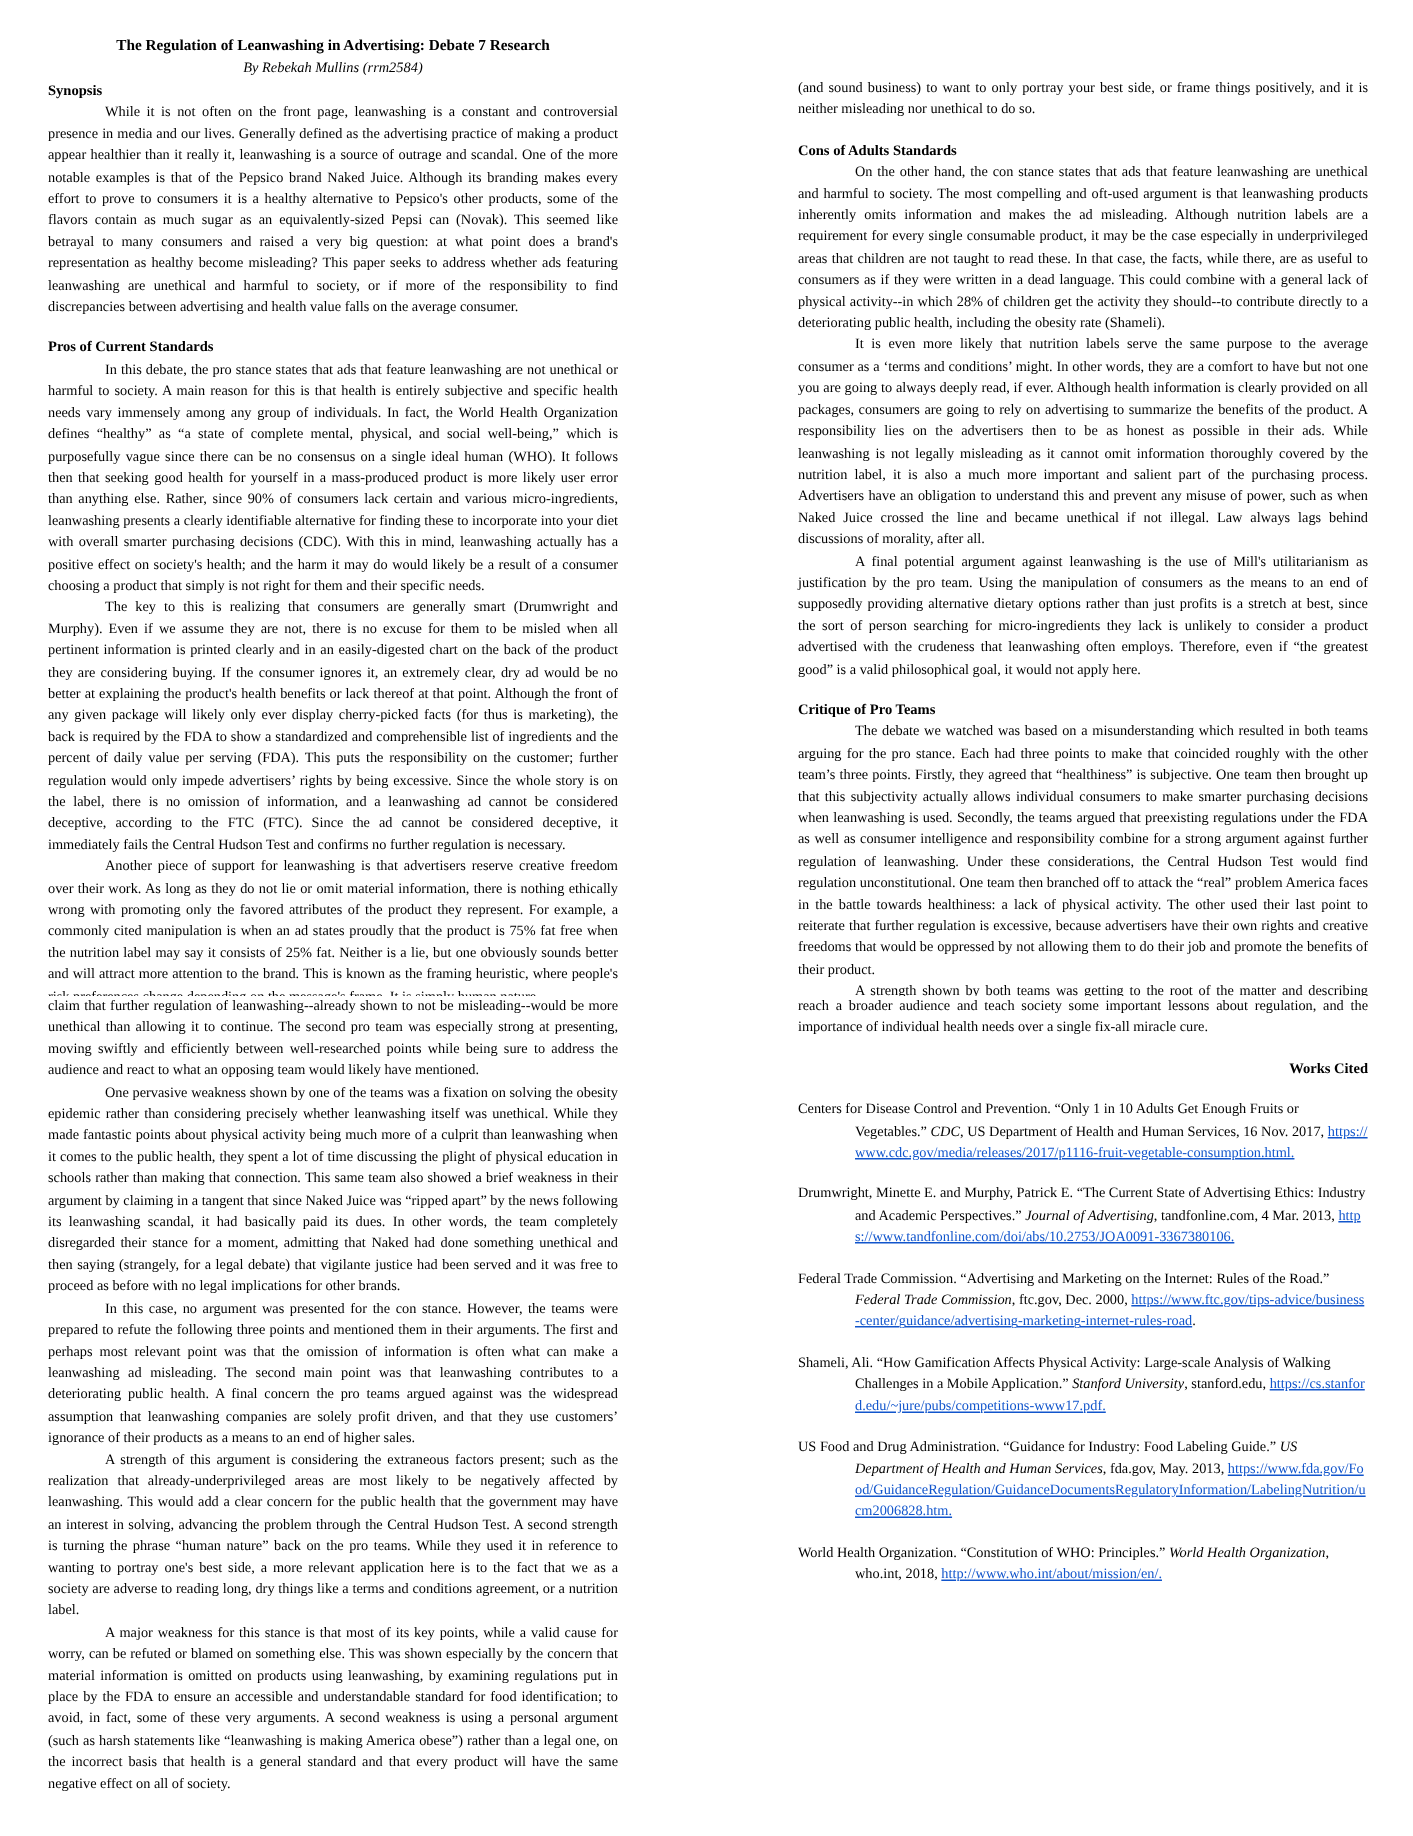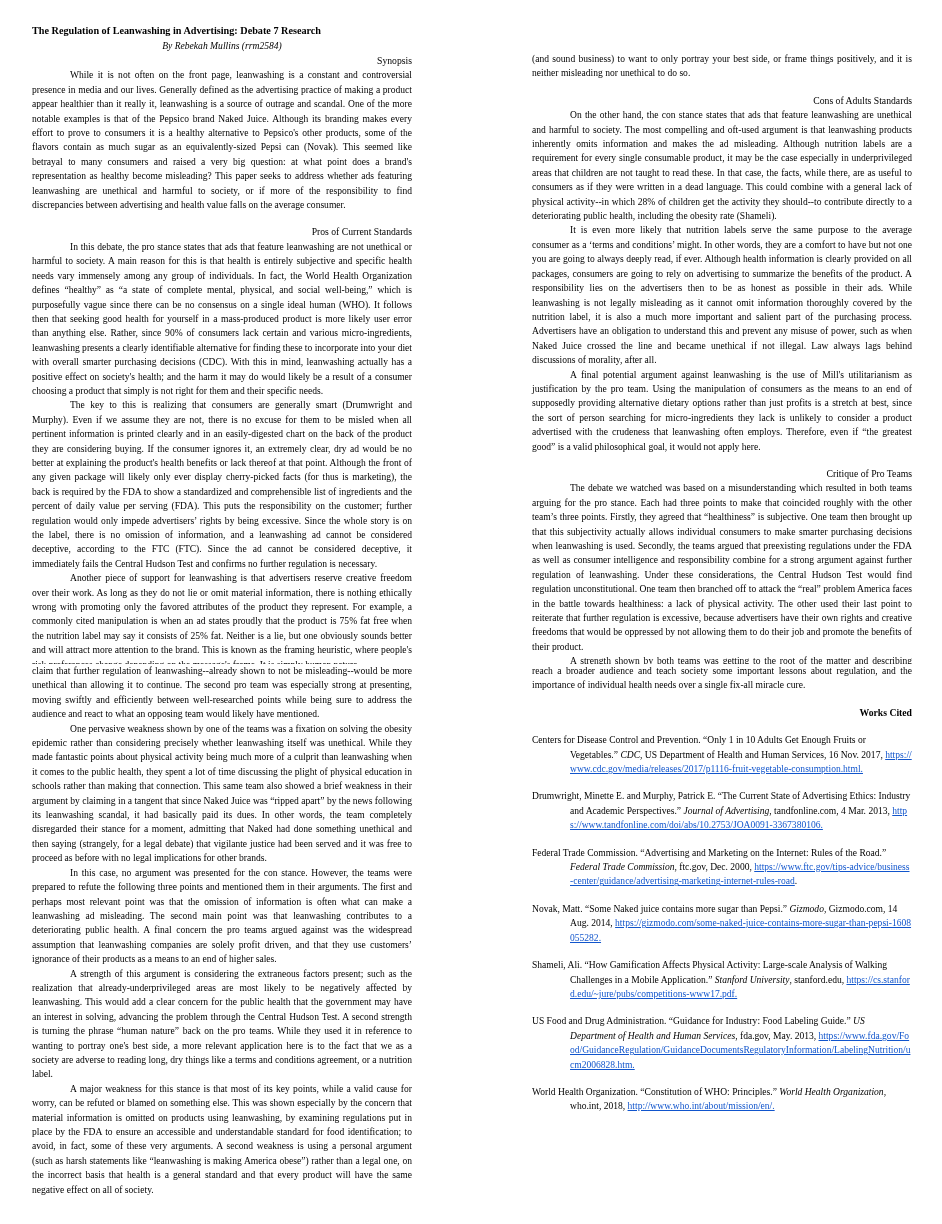--- a/index.html
+++ b/index.html
@@ -27,37 +27,37 @@
   }
   .page-1-left   { left: 32px;  top: 24px;  width: 380px; }
   .page-1-right  { left: 532px; top: 24px;  width: 380px; margin-top: 28px; }
   .page-2-left   { left: 32px;  top: 664px; width: 380px; }
   .page-2-right  { left: 532px; top: 664px; width: 380px; }
 
   .doc-title {
     font-weight: bold;
     font-size: 10.2px;
     line-height: 14.5px;
-    text-align: left;
+    text-align: center;
     margin: 0 0 0 0;
   }
   .doc-byline {
     font-style: italic;
     font-size: 9.6px;
     line-height: 14.5px;
     text-align: center;
     margin: 0 0 1px 0;
   }
   h2.section-heading {
-    font-weight: normal;
+    font-weight: bold;
     font-size: 9.7px;
     line-height: 14.4px;
     margin: 0;
     padding: 0;
-    text-align: right;
+    text-align: left;
   }
   h2.section-heading.spaced { margin-top: 13px; }
 
   p.body-par {
     font-size: 9.55px;
     line-height: 14.4px;
     margin: 0;
     padding: 0;
     text-align: justify;
     text-indent: 38px;
@@ -139,23 +139,20 @@
       <p class="citation">
         <span>Centers for Disease Control and Prevention. “Only 1 in 10 Adults Get Enough Fruits or Vegetables.” </span><span class="it">CDC</span><span>, US Department of Health and Human Services, 16 Nov. 2017, </span><span class="url">https://www.cdc.gov/media/releases/2017/p1116-fruit-vegetable-consumption.html.</span><span></span>
       </p>
       <p class="citation">
         <span>Drumwright, Minette E. and Murphy, Patrick E. “The Current State of Advertising Ethics: Industry and Academic Perspectives.” </span><span class="it">Journal of Advertising</span><span>, tandfonline.com, 4 Mar. 2013, </span><span class="url">https://www.tandfonline.com/doi/abs/10.2753/JOA0091-3367380106.</span><span></span>
       </p>
       <p class="citation">
         <span>Federal Trade Commission. “Advertising and Marketing on the Internet: Rules of the Road.” </span><span class="it">Federal Trade Commission</span><span>, ftc.gov, Dec. 2000, </span><span class="url">https://www.ftc.gov/tips-advice/business-center/guidance/advertising-marketing-internet-rules-road</span><span>.</span>
       </p>
       <p class="citation">
-        <span>Novak, Matt. “Some Naked juice contains more sugar than Pepsi.” </span><span class="it">Gizmodo</span><span>, Gizmodo.com, 14 Aug. 2014, </span><span class="url">https://gizmodo.com/some-naked-juice-contains-more-sugar-than-pepsi-1608055282.</span><span></span>
-      </p>
-      <p class="citation">
         <span>Shameli, Ali. “How Gamification Affects Physical Activity: Large-scale Analysis of Walking Challenges in a Mobile Application.” </span><span class="it">Stanford University</span><span>, stanford.edu, </span><span class="url">https://cs.stanford.edu/~jure/pubs/competitions-www17.pdf.</span><span></span>
       </p>
       <p class="citation">
         <span>US Food and Drug Administration. “Guidance for Industry: Food Labeling Guide.” </span><span class="it">US Department of Health and Human Services</span><span>, fda.gov, May. 2013, </span><span class="url">https://www.fda.gov/Food/GuidanceRegulation/GuidanceDocumentsRegulatoryInformation/LabelingNutrition/ucm2006828.htm.</span><span></span>
       </p>
       <p class="citation">
         <span>World Health Organization. “Constitution of WHO: Principles.” </span><span class="it">World Health Organization</span><span>, who.int, 2018, </span><span class="url">http://www.who.int/about/mission/en/.</span><span></span>
       </p>
     </div>
   </div>

